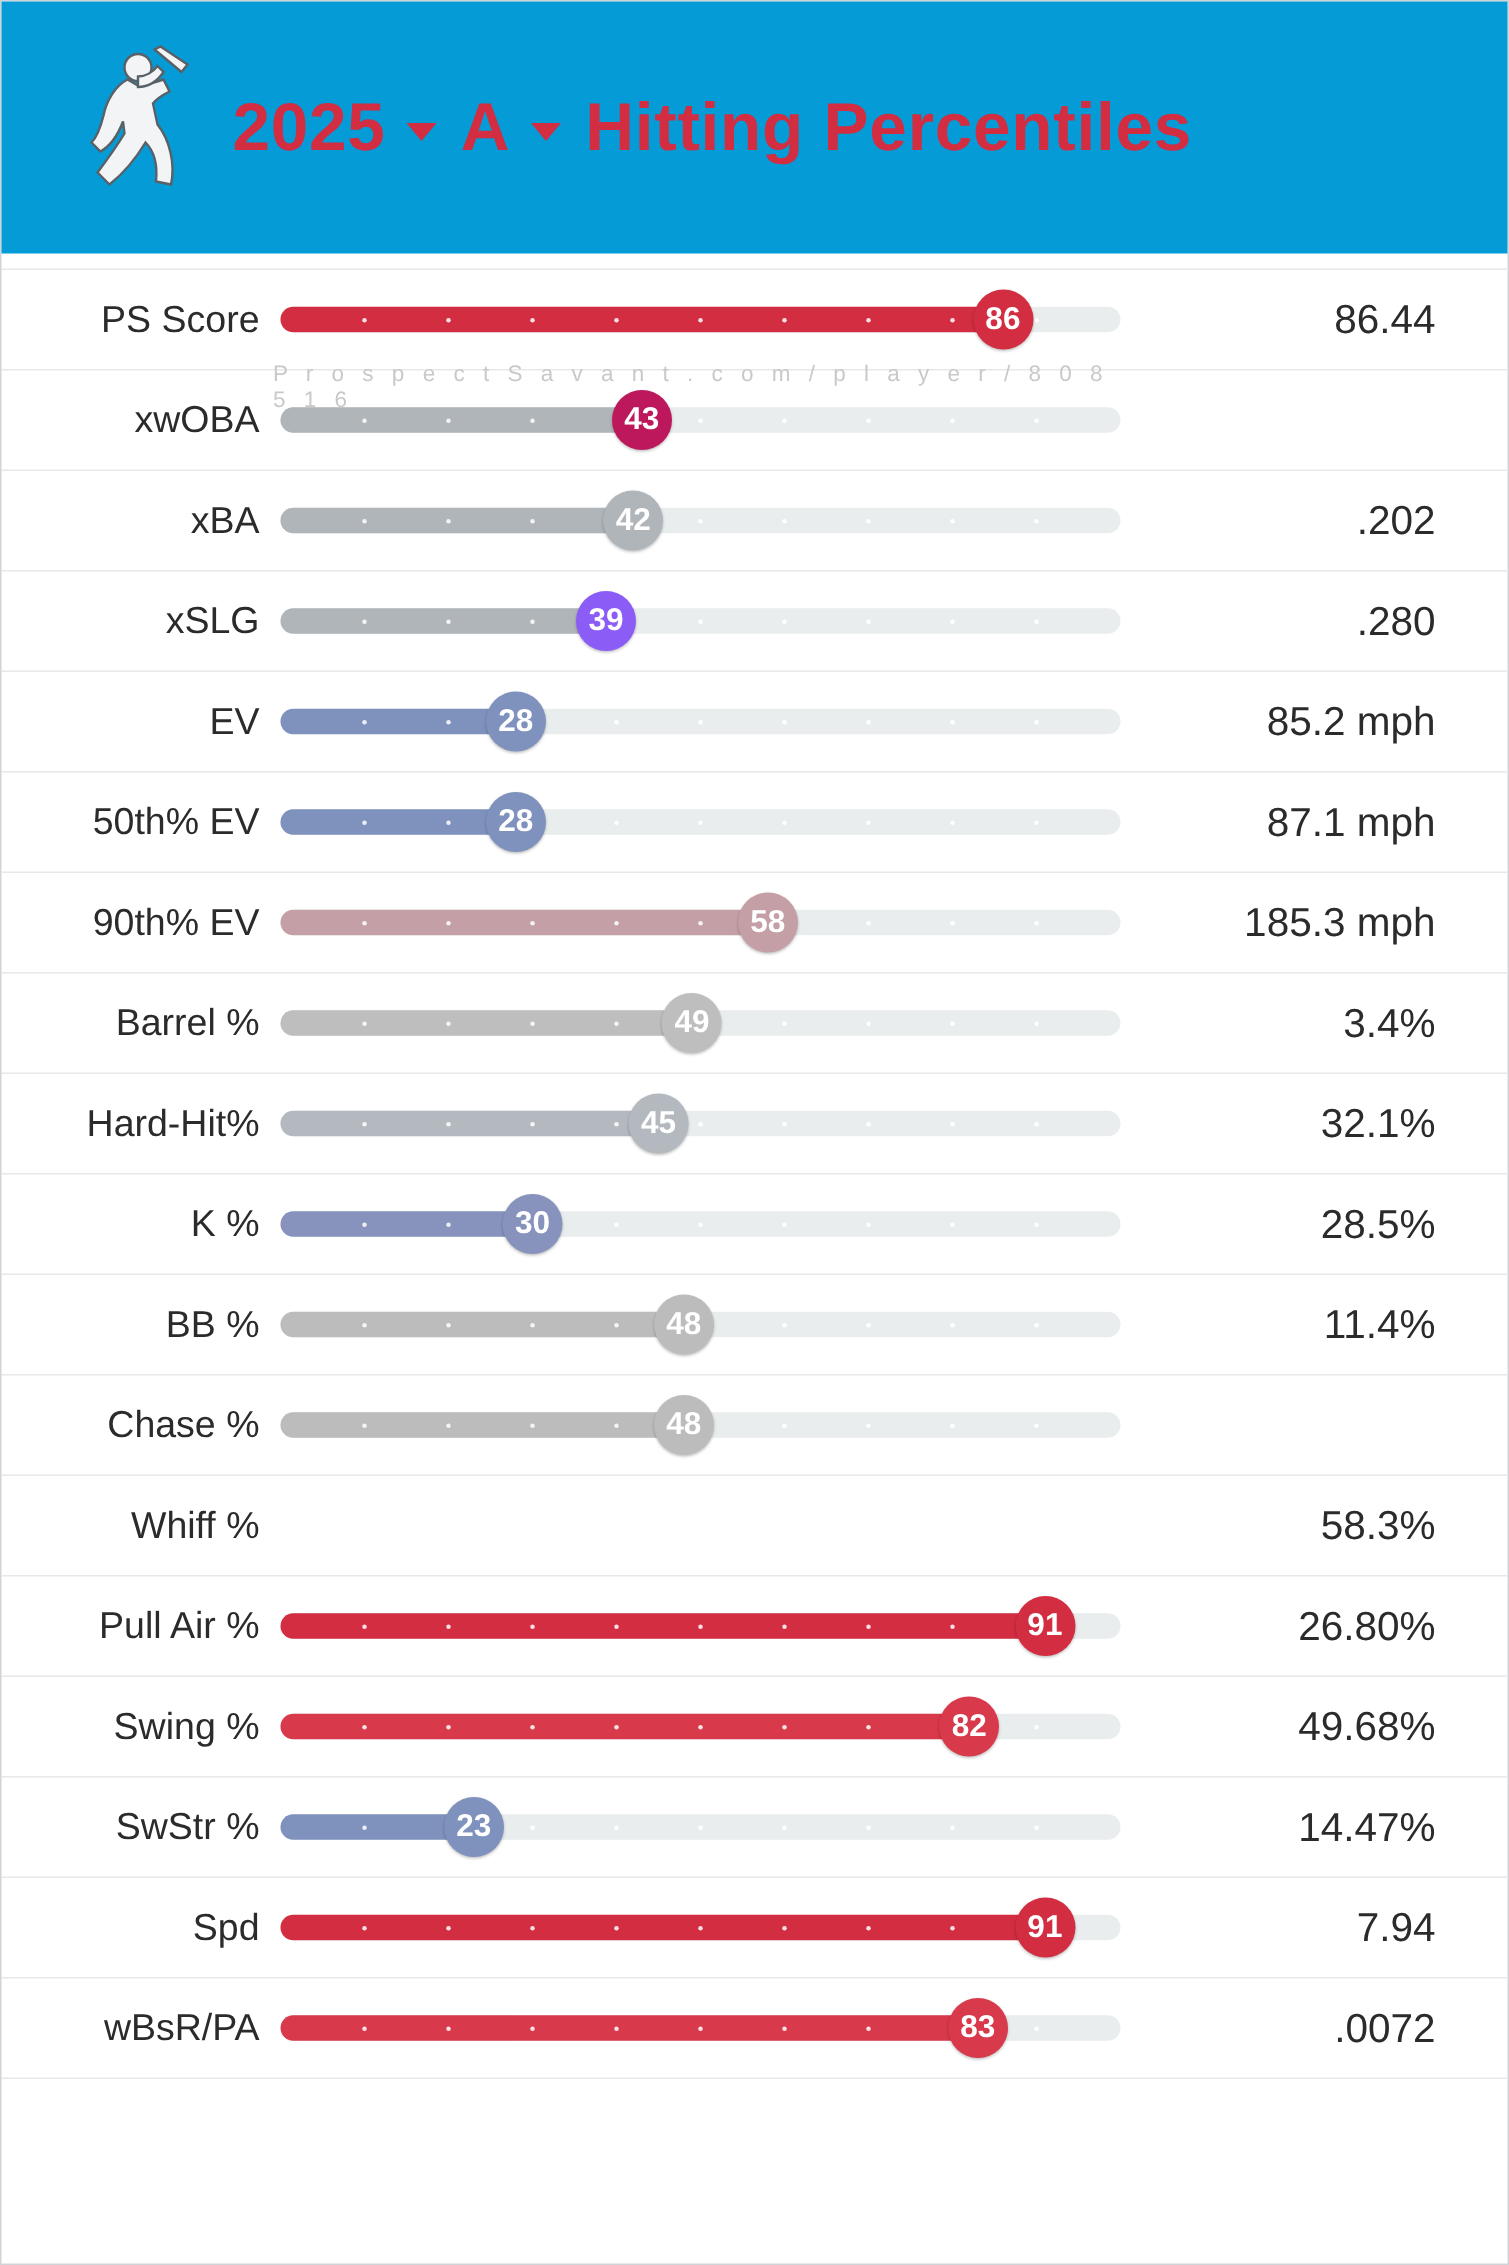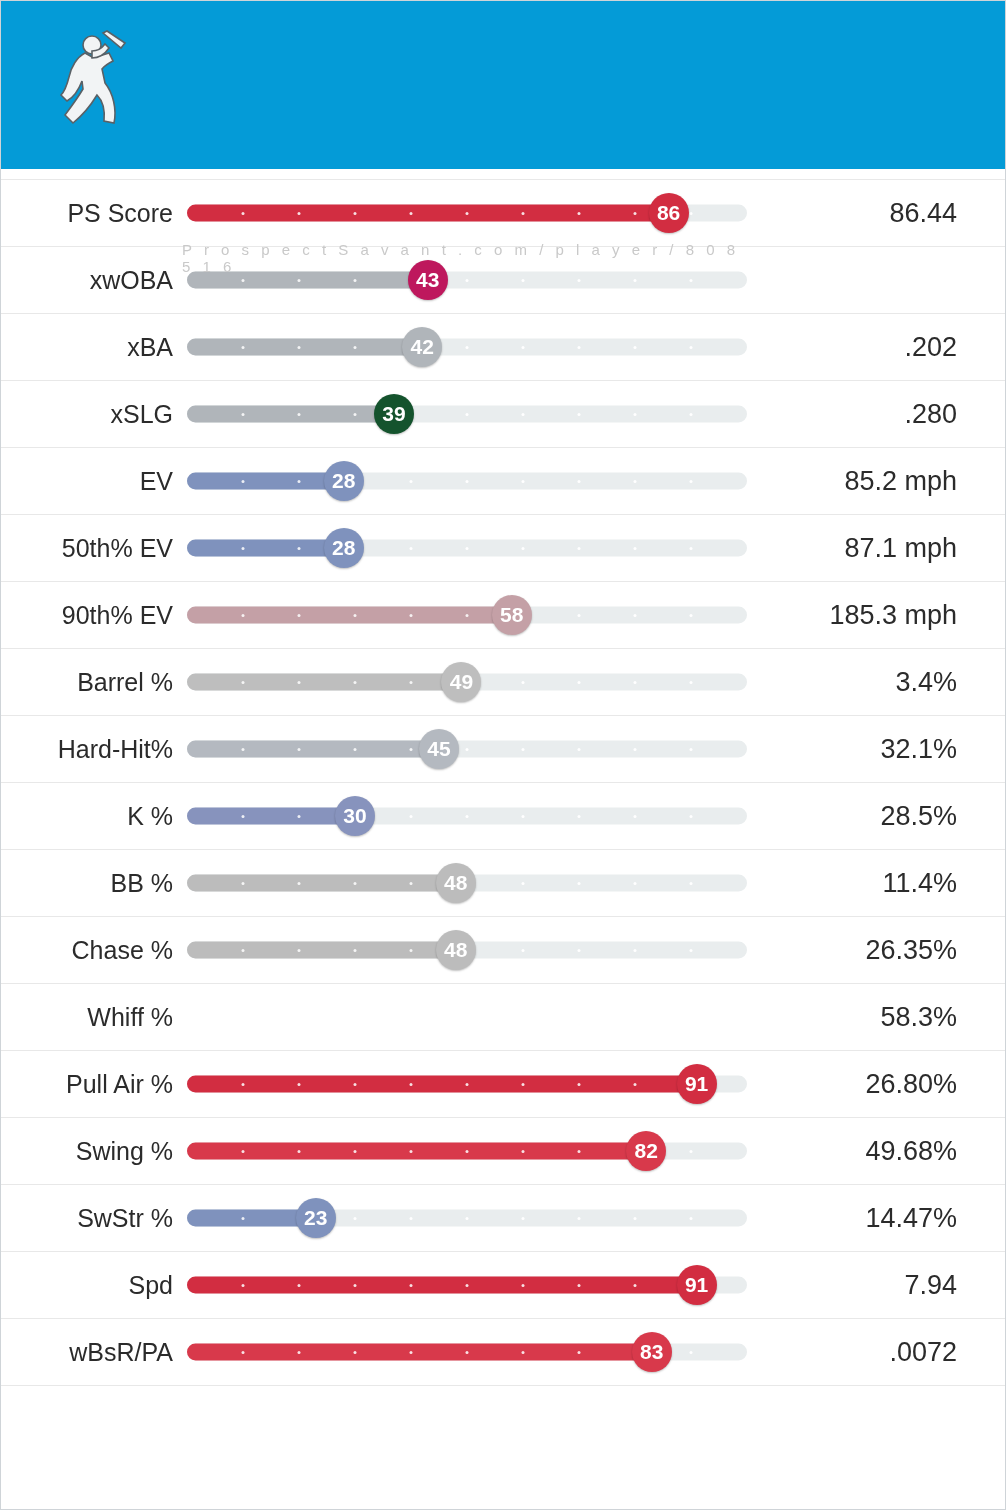--- a/index.html
+++ b/index.html
@@ -169,20 +169,27 @@
 
   <div class="header">
     <svg class="batter-logo" viewBox="0 0 86 112">
       <g fill="#f2f4f5" stroke="#5a6166" stroke-width="1.6">
         <path d="M56 4 L60 2 L78 14 L74 19 Z"></path>
         <circle cx="45" cy="16" r="9"></circle>
         <path d="M38 24 C30 28 24 38 22 48 C20 56 18 62 14 66 L20 72 C27 68 32 60 35 52 L36 60 C30 70 24 78 18 86 L26 94 C36 86 44 76 50 66 C56 72 58 82 57 92 L67 94 C70 80 66 64 58 54 L55 40 C58 36 62 34 66 32 L62 24 C56 26 50 28 45 28 Z"></path>
         <path d="M45 22 C50 22 55 19 58 15 L62 19 C58 25 52 29 45 29 Z"></path>
       </g>
     </svg>
+    <div class="title-wrap">
+      <span class="title-season">2025</span>
+      <span class="caret"></span>
+      <span class="title-level">A</span>
+      <span class="caret"></span>
+      <span class="title-text">Hitting Percentiles</span>
+    </div>
   </div>
 
   <div class="rows" id="rows-container">
       <div class="row">
         <div class="row-label">PS Score</div>
         <div class="bar-area">
           <div class="track">
             <span class="tick" style="left: 10%;"></span>
             <span class="tick" style="left: 20%;"></span>
             <span class="tick" style="left: 30%;"></span>
@@ -266,21 +273,21 @@
             <span class="tick" style="left: 60%;"></span>
             <span class="tick" style="left: 70%;"></span>
             <span class="tick" style="left: 80%;"></span>
             <span class="tick" style="left: 90%;"></span>
           </div>
           <div class="fill" style="width: 218.4px; background: rgb(176, 181, 186);">
             <span class="tick" style="left: 56px;"></span>
             <span class="tick" style="left: 112px;"></span>
             <span class="tick" style="left: 168px;"></span>
           </div>
-          <div class="bubble" style="left: 207px; background: #14532d;">39</div>
+          <div class="bubble" style="left: 217px; background: #8b5cf6;">39</div>
         </div>
         <div class="row-value">.280</div>
       </div>
       <div class="row">
         <div class="row-label">EV</div>
         <div class="bar-area">
           <div class="track">
             <span class="tick" style="left: 10%;"></span>
             <span class="tick" style="left: 20%;"></span>
             <span class="tick" style="left: 30%;"></span>
@@ -455,21 +462,20 @@
             <span class="tick" style="left: 90%;"></span>
           </div>
           <div class="fill" style="width: 268.8px; background: rgb(188, 188, 188);">
             <span class="tick" style="left: 56px;"></span>
             <span class="tick" style="left: 112px;"></span>
             <span class="tick" style="left: 168px;"></span>
             <span class="tick" style="left: 224px;"></span>
           </div>
           <div class="bubble" style="left: 268.8px; background: rgb(188, 188, 188);">48</div>
         </div>
-        <div class="row-value">26.35%</div>
       </div>
       <div class="row">
         <div class="row-label">Whiff %</div>
         <div class="row-value">58.3%</div>
       </div>
       <div class="row">
         <div class="row-label">Pull Air %</div>
         <div class="bar-area">
           <div class="track">
             <span class="tick" style="left: 10%;"></span>

